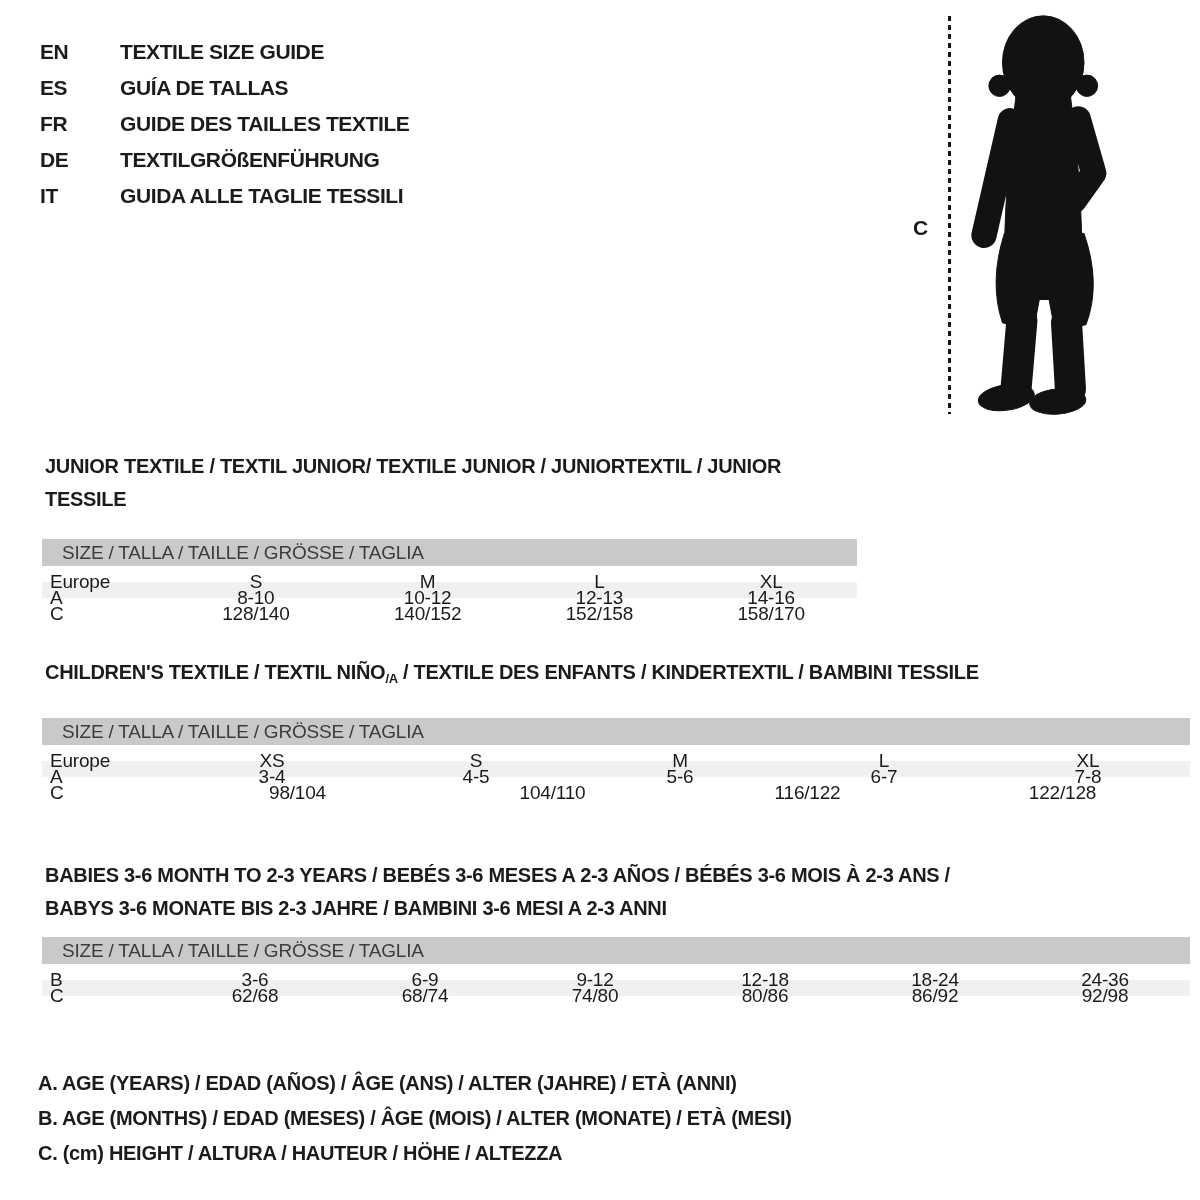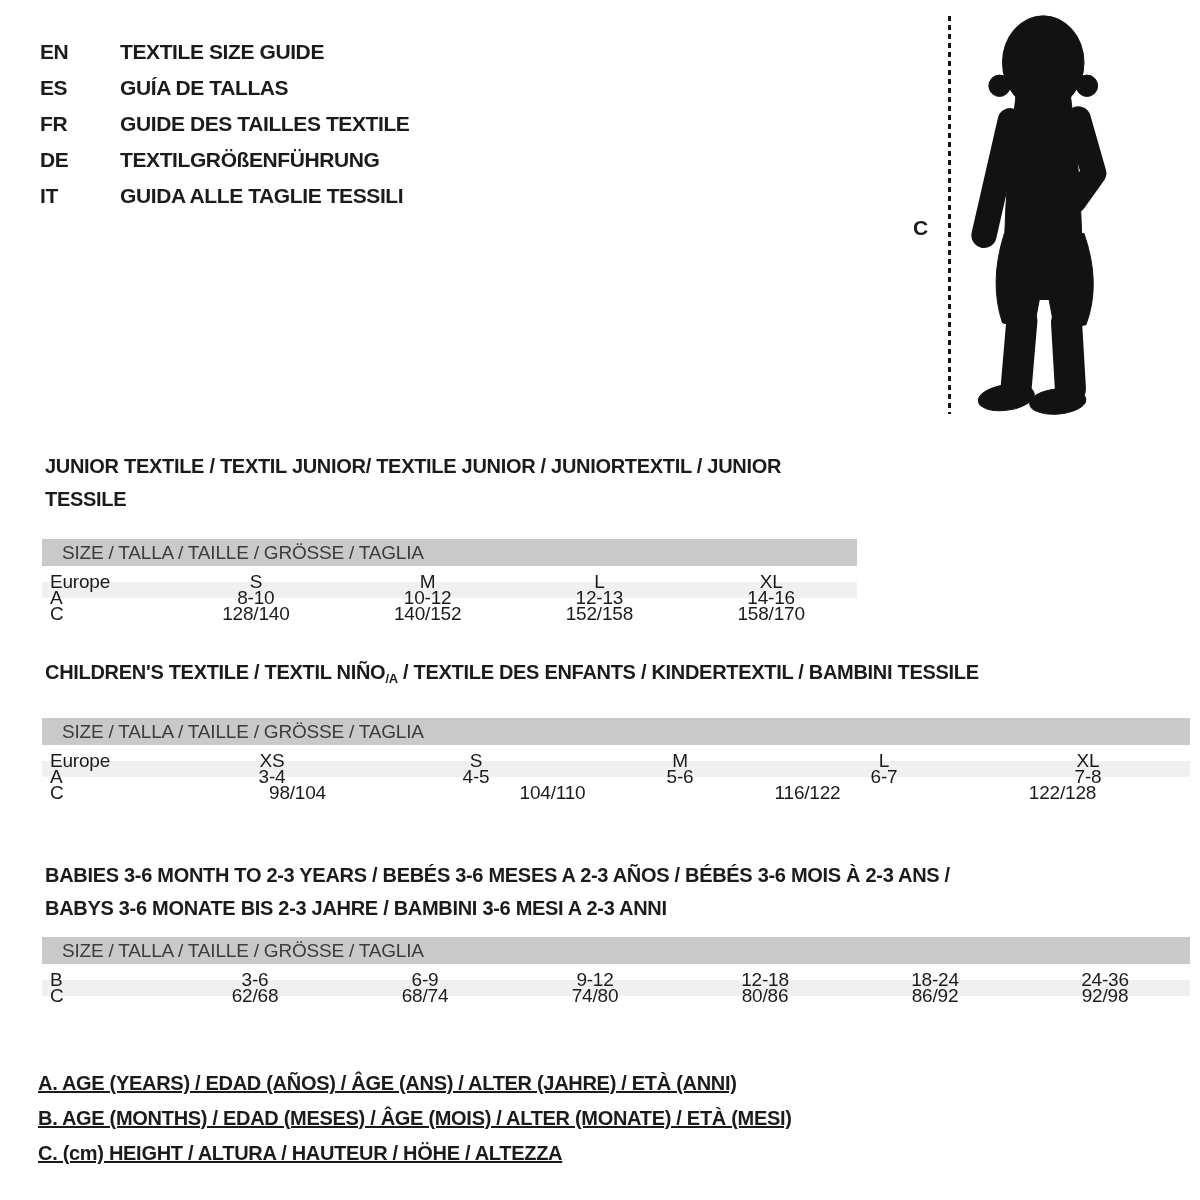--- a/index.html
+++ b/index.html
@@ -33,21 +33,21 @@
   .tsec-2 .grid{margin-top:12px;}
   .size-header{
     height:27px;line-height:27px;background:#c9c9c9;color:#3c3c3c;
     font-size:19px;padding-left:20px;letter-spacing:-0.2px;
   }
   .trow{display:flex;height:16px;line-height:32px;font-size:19px;letter-spacing:-0.2px;}
   .trow.shaded{background:#f0f0f0;}
   .trow .rlabel{width:120px;padding-left:8px;}
   .trow .cell{flex:1;text-align:center;}
   
-  .footnotes{position:absolute;left:38px;top:1066px;text-decoration:underline;}
+  .footnotes{position:absolute;left:38px;top:1066px;}
   .fnote{font-size:20px;font-weight:bold;line-height:35px;letter-spacing:-0.3px;}
 </style>
 </head>
 <body>
 
 <div class="page">
 
   <div class="lang-list">
       <div class="lang-row">
         <span class="lang-code">EN</span>

